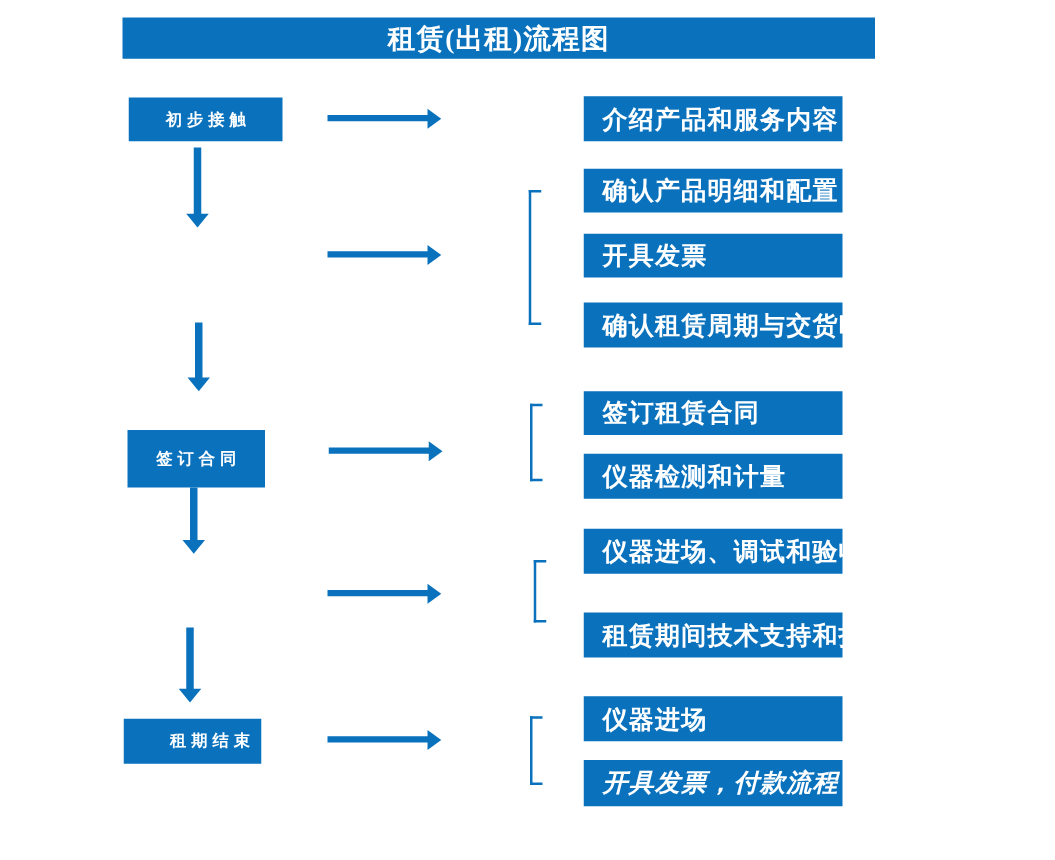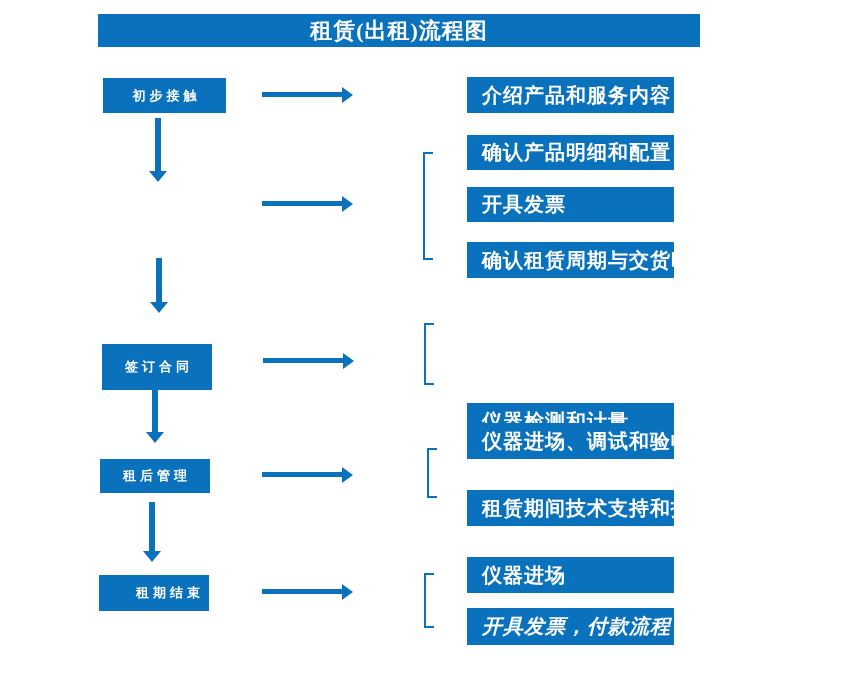--- a/index.html
+++ b/index.html
@@ -71,21 +71,20 @@
 </style>
 </head>
 <body>
 
 <div class="canvas">
 
   <div class="title-bar">租赁(出租)流程图</div>
 
   <div class="step" style="left:103px; top:78px;  width:123px; height:35px;">初步接触</div>
   <div class="step" style="left:102px; top:344px; width:110px; height:46px;">签订合同</div>
-  <div class="step" style="left:100px; top:459px; width:110px; height:34px;">租后管理</div>
   <div class="step" style="left:99px;  top:575px; width:110px; height:36px;padding-left:28px;">租期结束</div>
 
   <div class="varrow" style="left:149px; top:118px; height:64px;">
     <div class="shaft"></div>
     <div class="head"></div>
   </div>
   <div class="varrow" style="left:150px; top:258px; height:55px;">
     <div class="shaft"></div>
     <div class="head"></div>
   </div>
@@ -123,21 +122,22 @@
   <div class="bracket" style="left:424px; top:323px; height:62px;"></div>
   <div class="bracket" style="left:427px; top:448px; height:50px;"></div>
   <div class="bracket" style="left:424px; top:573px; height:55px;"></div>
 
   <div class="detail" style="top:77px;  height:36px;">介绍产品和服务内容</div>
 
   <div class="detail" style="top:135px; height:35px;">确认产品明细和配置</div>
   <div class="detail" style="top:187px; height:35px;">开具发票</div>
   <div class="detail" style="top:242px; height:36px;">确认租赁周期与交货时间</div>
 
-  <div class="detail" style="top:363px; height:36px;margin-top:40px;">仪器检测和计量</div>
+  <div class="detail" style="top:313px; height:35px;">签订租赁合同</div>
+  <div class="detail" style="top:363px; height:36px;">仪器检测和计量</div>
 
   <div class="detail" style="top:490px; height:36px;">租赁期间技术支持和指导</div>
   <div class="detail" style="top:423px; height:36px;">仪器进场、调试和验收</div>
 
   <div class="detail" style="top:557px; height:36px;">仪器进场</div>
   <div class="detail" style="top:608px; height:37px;font-style:italic;">开具发票，付款流程</div>
 
 </div>
 
 </body></html>

